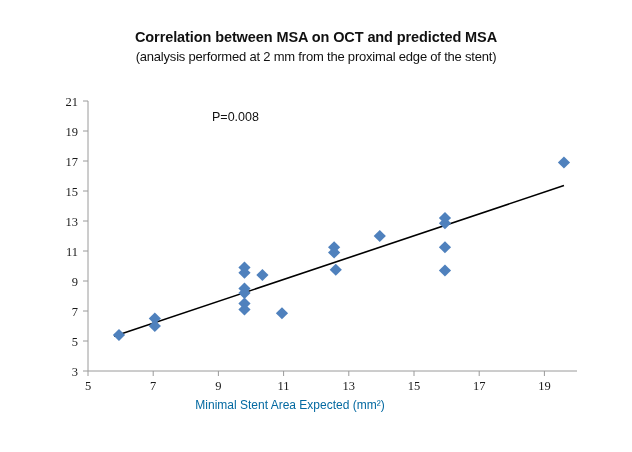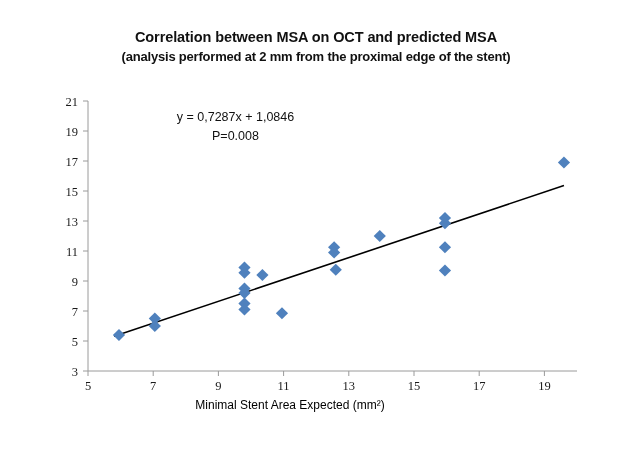--- a/index.html
+++ b/index.html
@@ -31,33 +31,33 @@
   }
   .title-main {
     font-size: 14.5px;
     font-weight: bold;
     letter-spacing: -0.1px;
     color: #111111;
     display: block;
   }
   .title-sub {
     font-size: 13px;
-    font-weight: bold;
+    font-weight: normal;
     letter-spacing: -0.2px;
     color: #111111;
     display: block;
   }
   .x-axis-title {
     position: absolute;
     left: 0;
     top: 398px;
     width: 580px;
     text-align: center;
     font-size: 12px;
-    color: #000000;
+    color: #0369a1;
   }
   
   .annotation {
     position: absolute;
     left: 148px;
     top: 108px;
     width: 175px;
     text-align: center;
     font-size: 12.5px;
     line-height: 1.55;
@@ -82,21 +82,20 @@
 <div class="chart-root">
 
   <div class="title-block">
     <span class="title-main">Correlation between MSA on OCT and predicted MSA</span>
     <span class="title-sub">(analysis performed at 2 mm from the proximal edge of the stent)</span>
   </div>
 
   <div class="x-axis-title">Minimal Stent Area Expected (mm²)</div>
 
   <div class="annotation">
-    <span>y = 0,7287x  + 1,0846</span>
     <span>P=0.008</span>
   </div>
 
   <svg class="plot-svg" width="632" height="452">
     <g id="axis-layer">
         <line x1="88" y1="101" x2="88" y2="371" stroke="#9a9a9a" stroke-width="1"></line>
         <line x1="88" y1="371" x2="577" y2="371" stroke="#9a9a9a" stroke-width="1"></line>
         <line x1="83" y1="371" x2="88" y2="371" stroke="#9a9a9a" stroke-width="1"></line>
         <text x="78" y="375.5" text-anchor="end" class="tick-label">3</text>
         <line x1="83" y1="341" x2="88" y2="341" stroke="#9a9a9a" stroke-width="1"></line>

